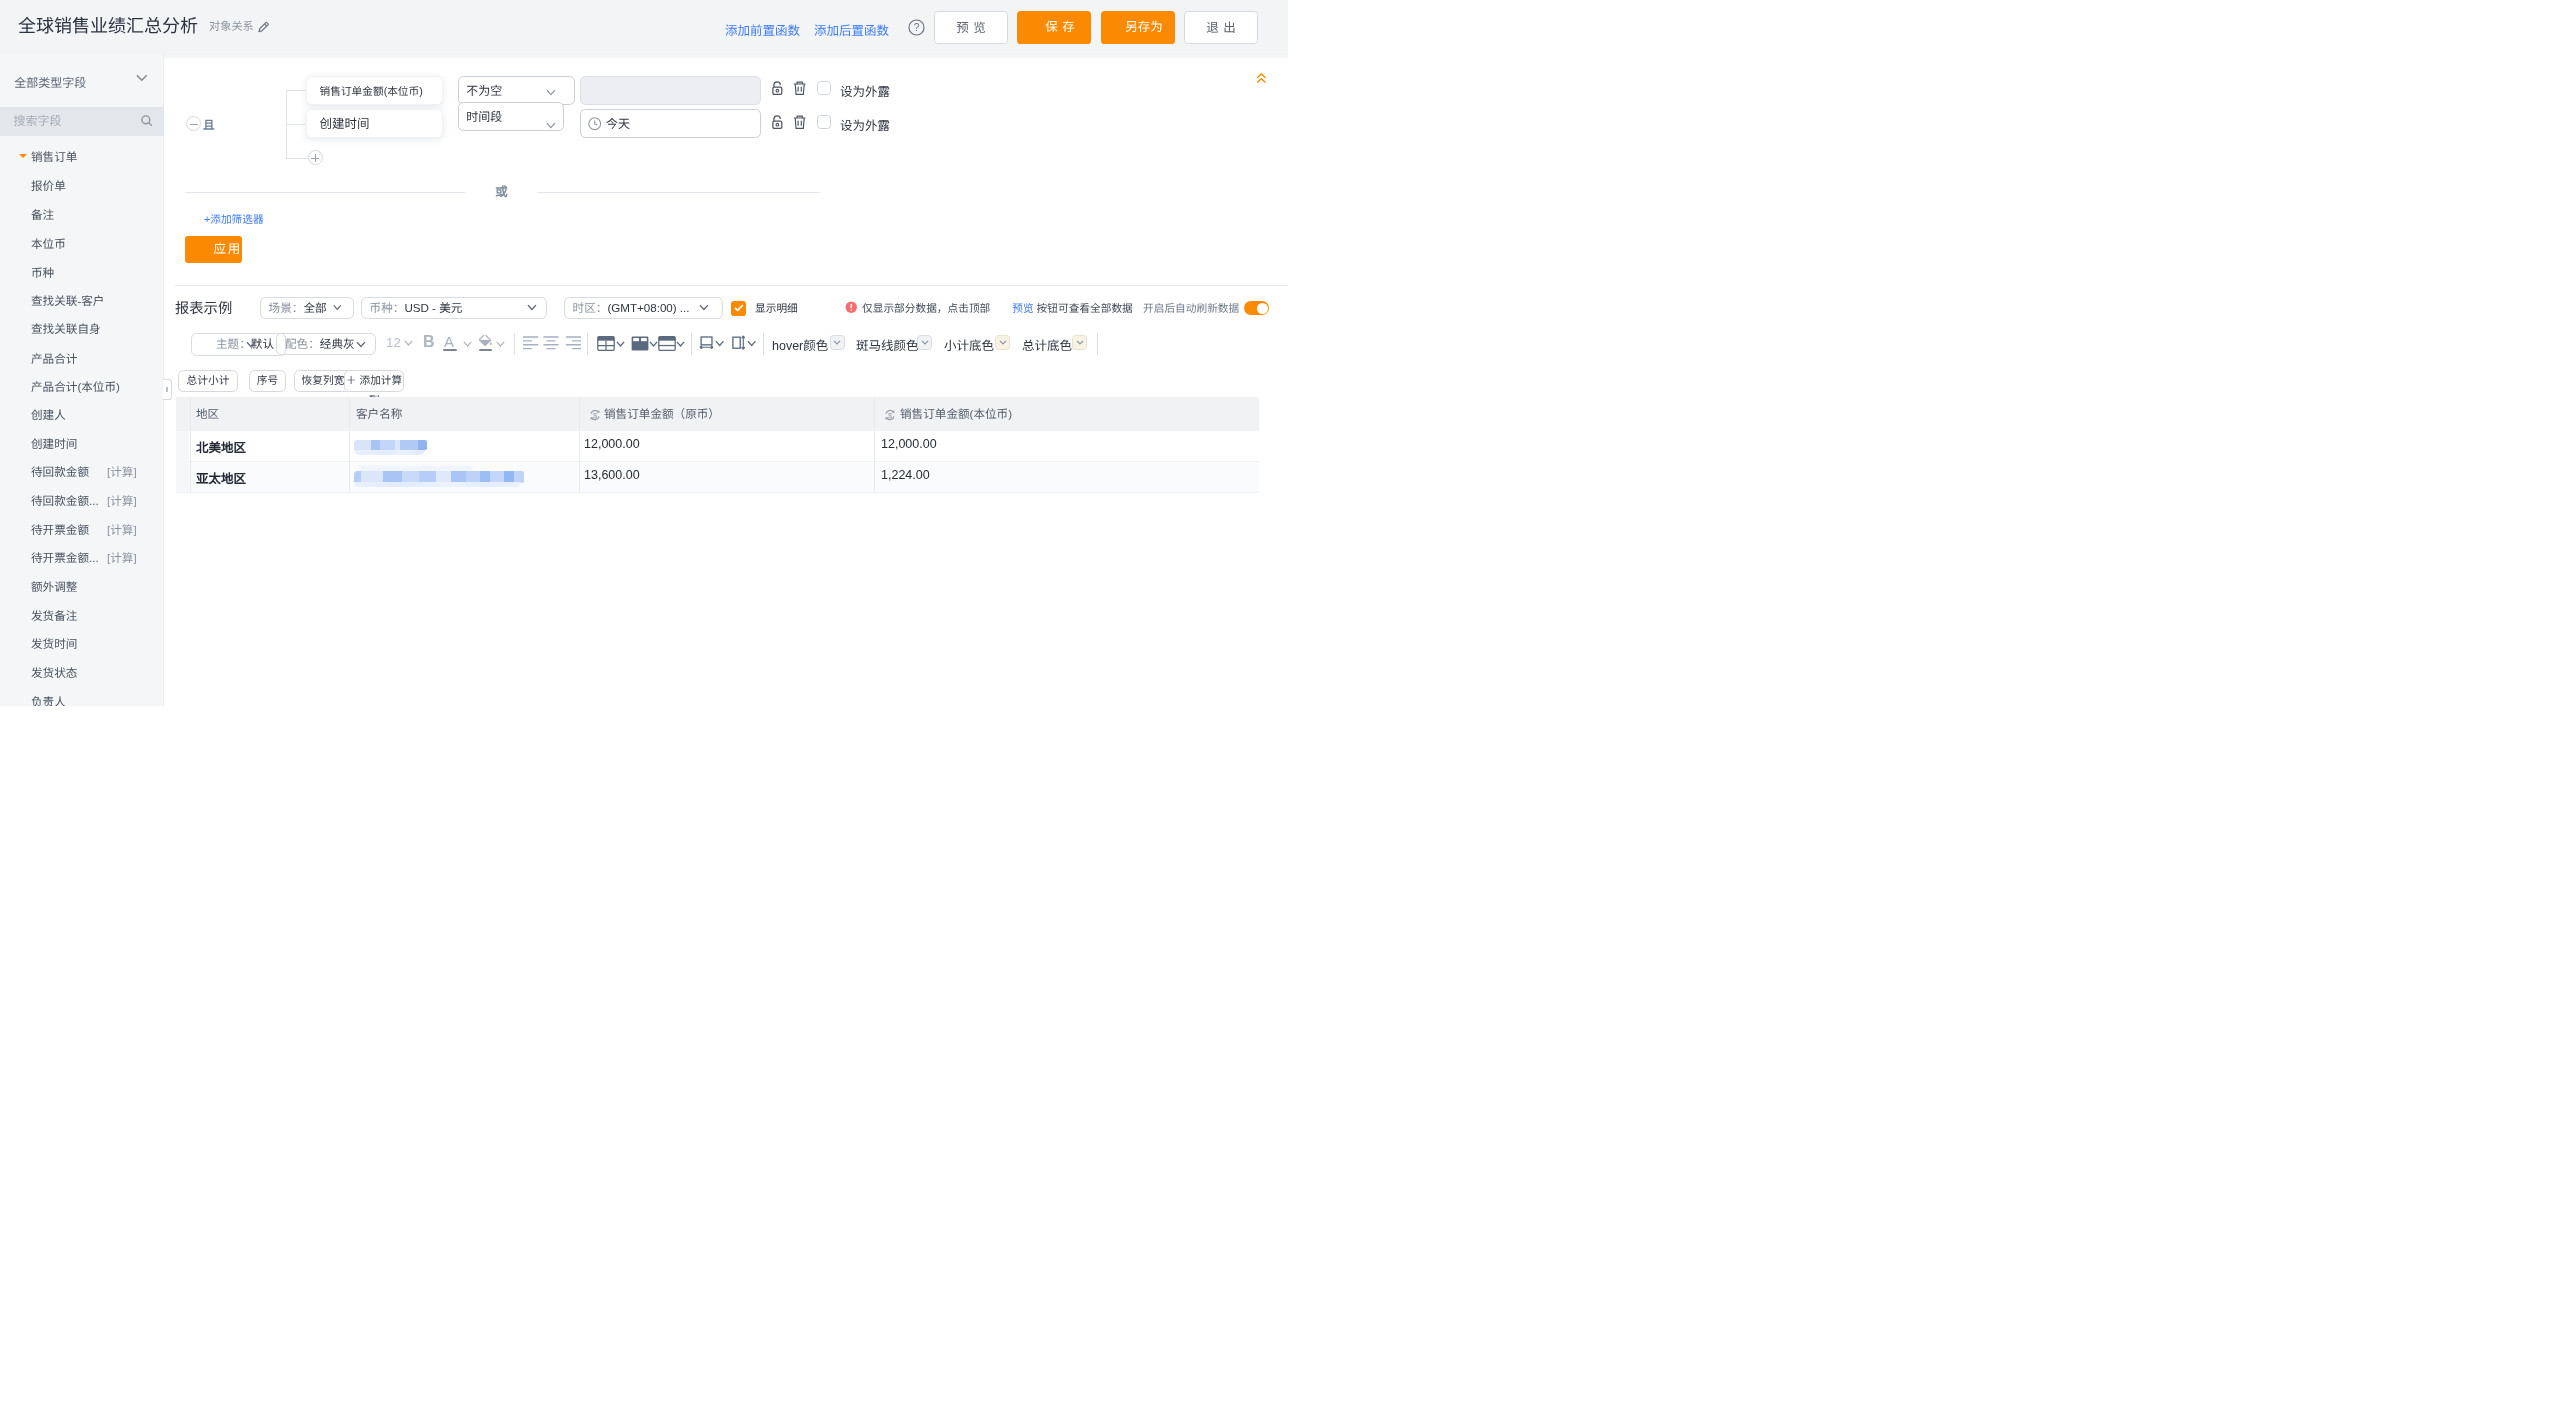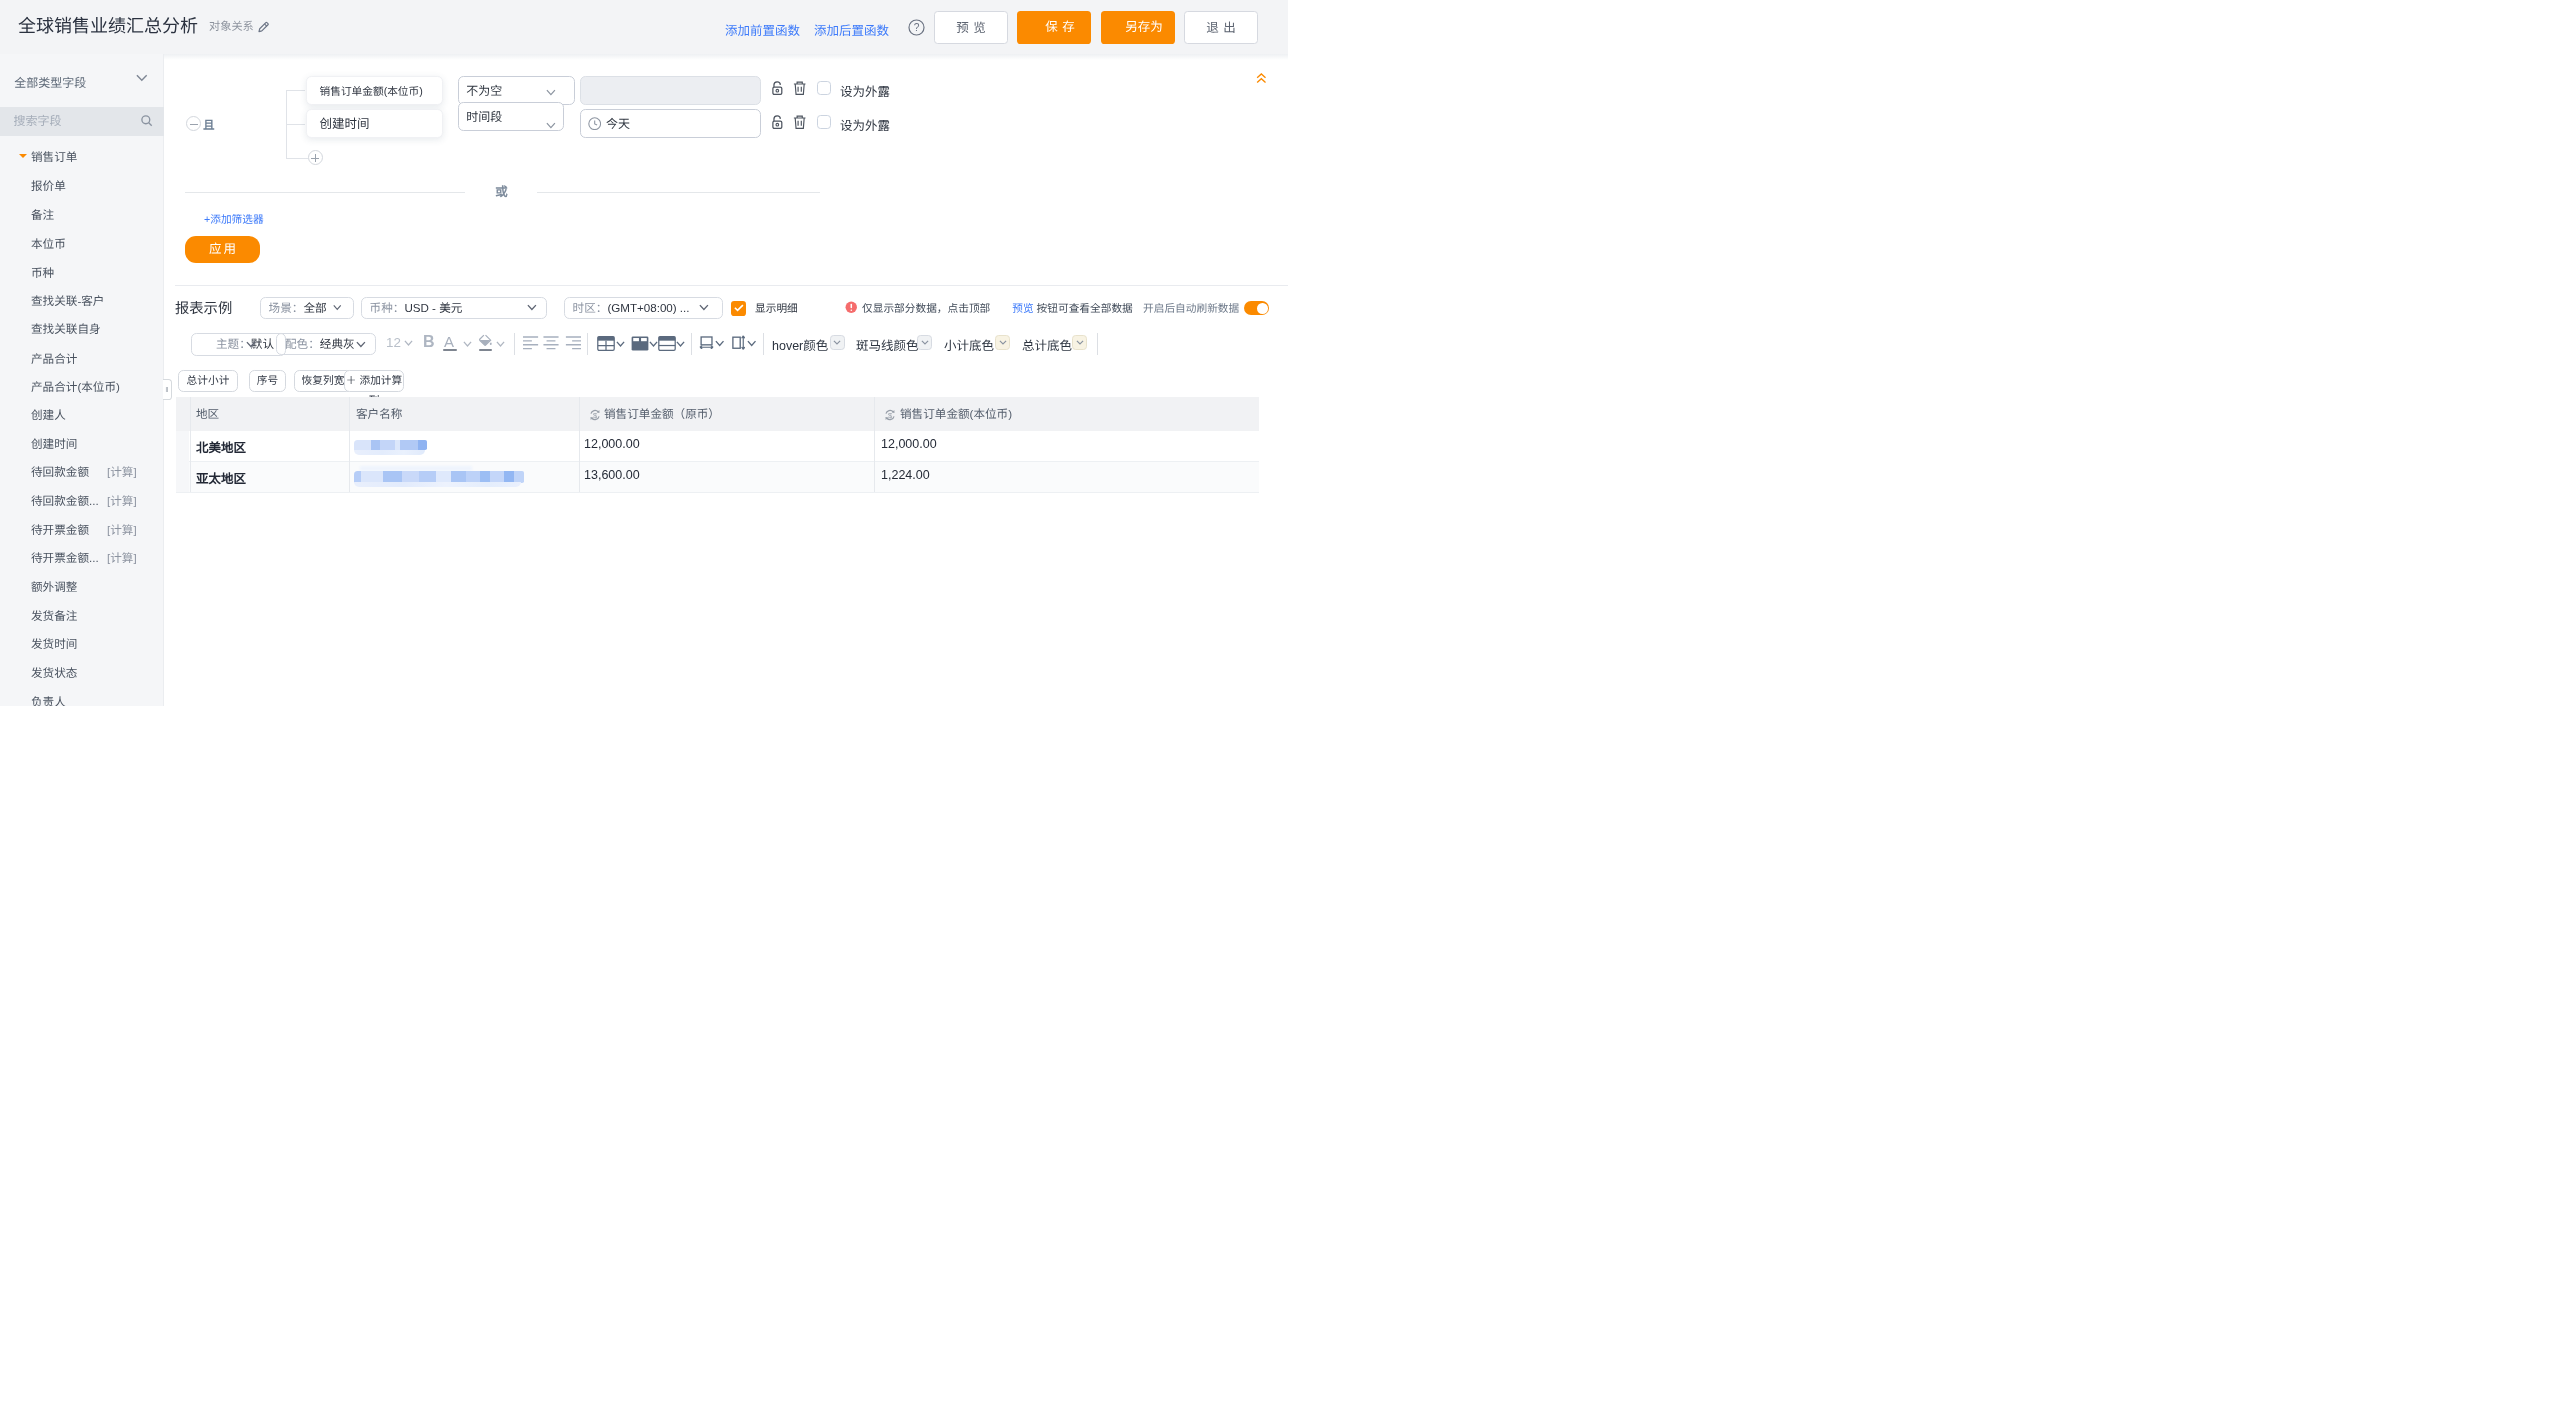--- a/index.html
+++ b/index.html
@@ -145,21 +145,21 @@
     <path d="M1 3.4 L14 3.4 M4.6 3.2 L4.6 1.2 L10.4 1.2 L10.4 3.2 M2.5 3.6 L3.4 15 L11.6 15 L12.5 3.6 M5.7 6.5 L5.7 12 M9.3 6.5 L9.3 12" fill="none" stroke="#4d545f" stroke-width="1.3"></path>
   </svg>
   <div class="abs cbx" style="left:817px;top:115px"></div>
   <div class="abs swl" style="left:840px;top:115px">设为外露</div>
 
   <div class="abs cline" style="left:185px;top:192px;width:280px;height:0.9px;background:#e4e7ea"></div>
   <div class="abs cline" style="left:537px;top:192px;width:283px;height:0.9px;background:#e4e7ea"></div>
   <div class="abs" style="left:488px;top:183px;width:27px;text-align:center;font-size:12.5px;font-weight:bold;color:#7d8b9c;line-height:18px">或</div>
 
   <div class="abs blue" style="left:185px;top:211px;font-size:10.7px">+添加筛选器</div>
-  <div class="abs" style="left:185px;top:236px;width:75px;height:27px;background:#fb8a00;border-radius:11px;color:#fff;font-size:12.5px;text-align:center;line-height:27px;letter-spacing:1.8px;text-indent:1.8px">应用</div>
+  <div class="abs" style="left:185px;top:236px;width:57px;height:27px;background:#fb8a00;border-radius:3px;color:#fff;font-size:12.5px;text-align:right;line-height:27px;letter-spacing:1.8px;text-indent:1.8px">应用</div>
 
   <div class="abs" style="left:175px;top:285px;width:1113px;height:0.9px;background:#e9ebef"></div>
 
   <div class="abs" style="left:175px;top:296px;font-size:14.3px;color:#2f3540">报表示例</div>
 
   <div class="abs pill" style="left:260px;top:297px;width:94px;padding-left:7.6px"><span class="lbl">场景：</span>全部</div>
   <svg class="abs" style="left:333px;top:304px" width="8.5" height="7.2" viewBox="0 0 11 8">
     <path d="M1 1.2 L5.5 6.2 L10 1.2" fill="none" stroke="#5f6674" stroke-width="1.5"></path>
   </svg>
   <div class="abs pill" style="left:361px;top:297px;width:186px;padding-left:7.6px"><span class="lbl">币种：</span>USD - 美元</div>

